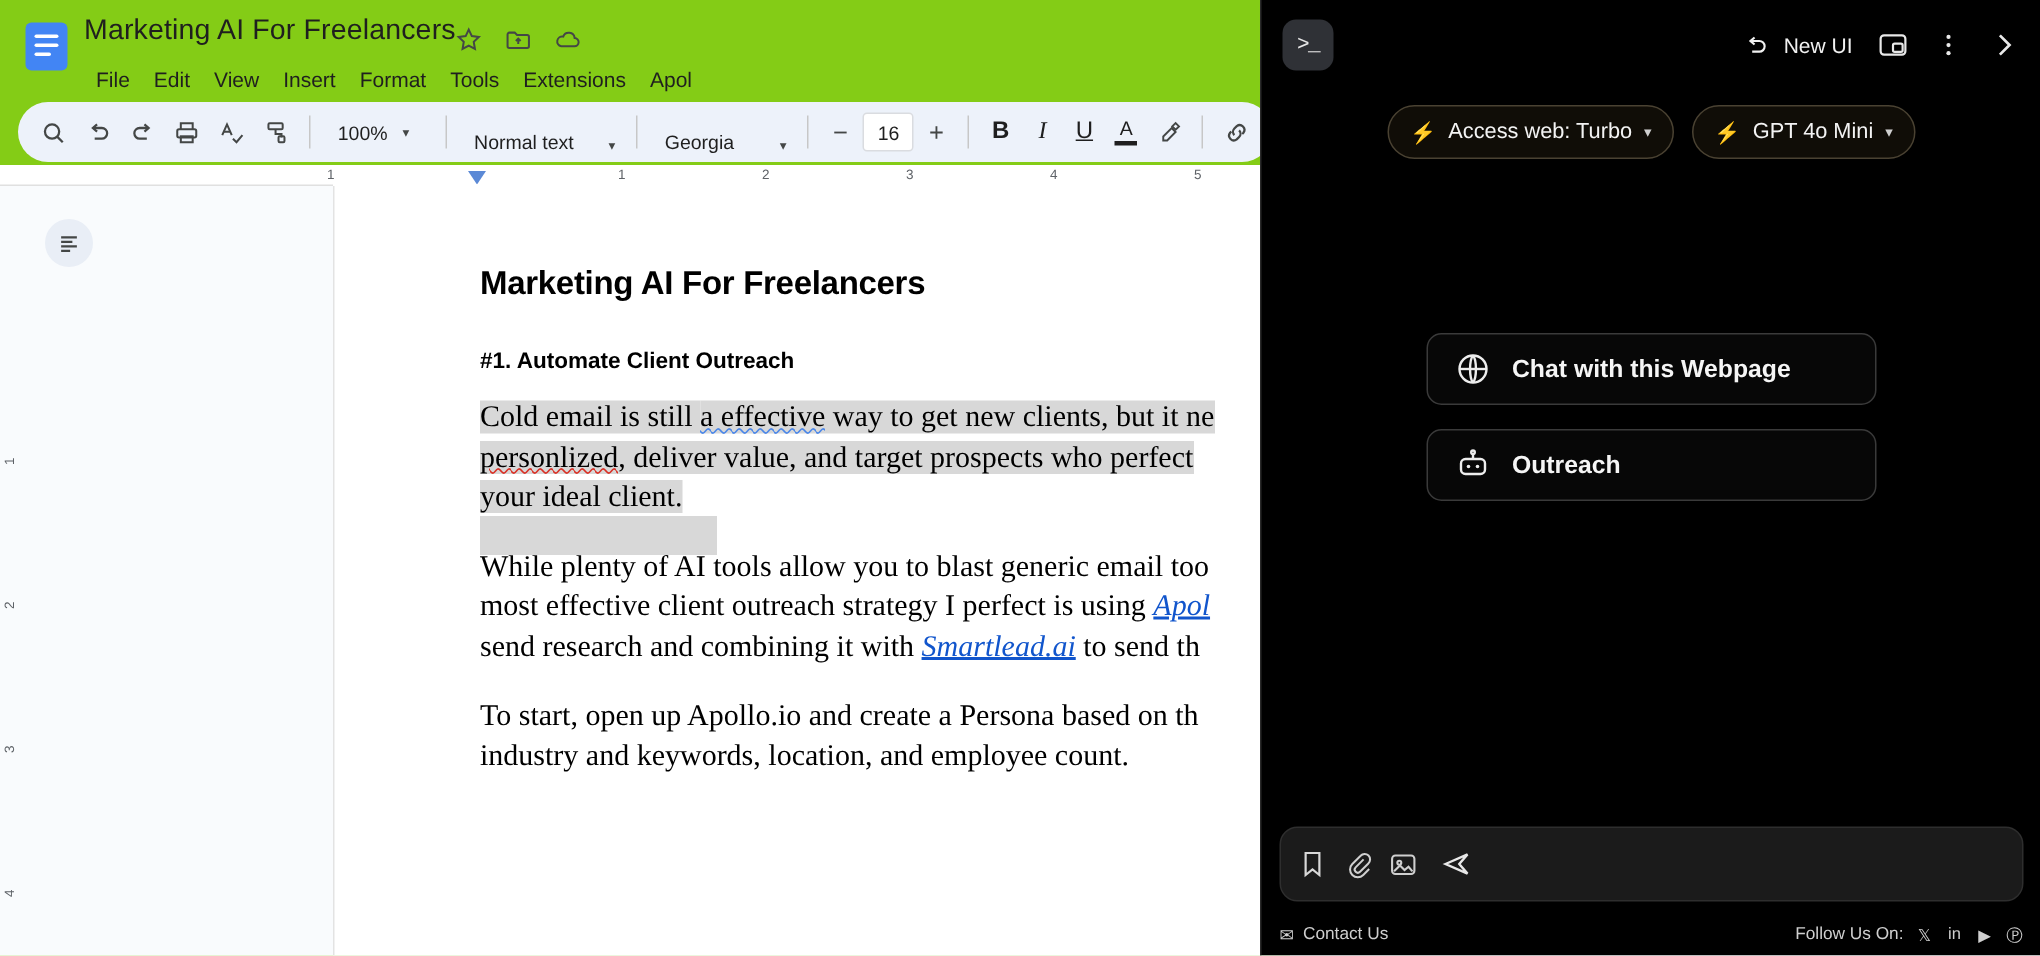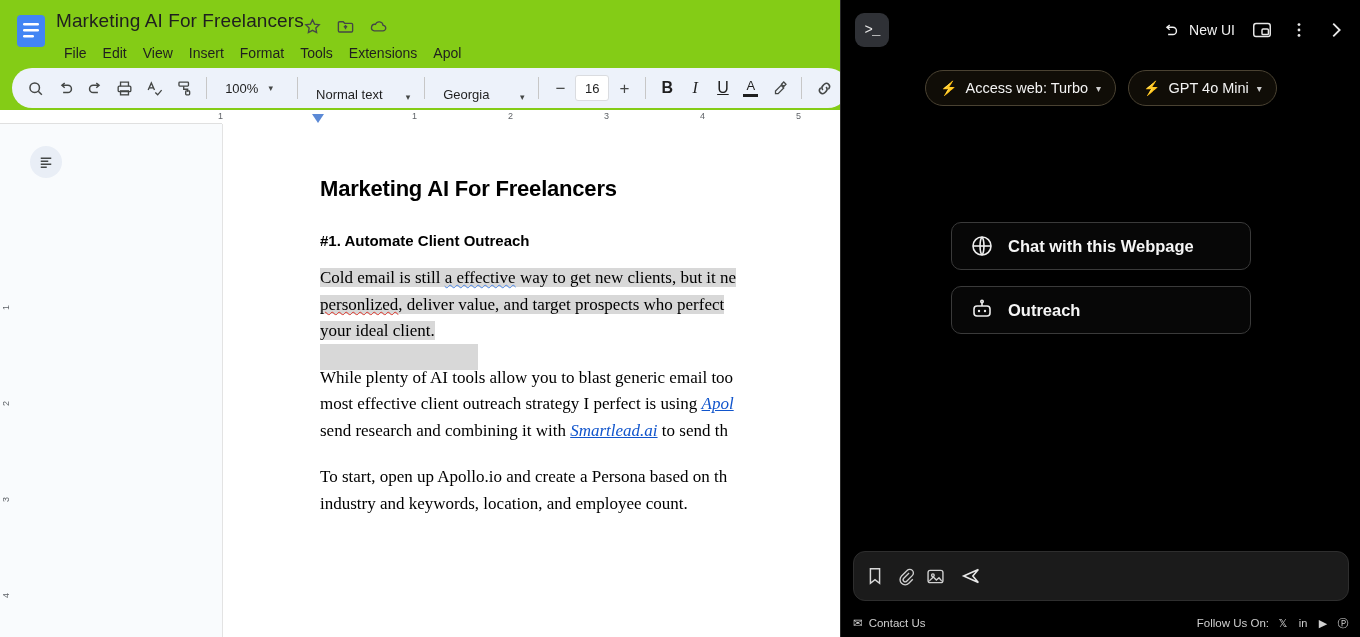--- a/index.html
+++ b/index.html
@@ -145,21 +145,21 @@
   .doc-h1 {
     font-size: 22px; font-weight: bold; margin: 0 0 30px 0;
     font-family: "Liberation Sans", sans-serif;
     letter-spacing: -.2px;
   }
   .doc-h2 {
     font-size: 15px; font-weight: bold; margin: 0 0 16px 0;
     font-family: "Liberation Sans", sans-serif;
   }
   .doc-p {
-    font-size: 17px; line-height: 26.5px; margin: 0 0 20px 0;
+    font-size: 20px; line-height: 26.5px; margin: 0 0 20px 0;
   }
   .sel { background: #d8d8d8; }
   .spell { text-decoration: underline; text-decoration-style: wavy; text-decoration-color: #4a86e8; text-decoration-thickness: 1px; }
   .spell-red { text-decoration: underline; text-decoration-style: wavy; text-decoration-color: #d93025; text-decoration-thickness: 1px; }
   .doclink { color: #1155cc; text-decoration: underline; font-style: italic; }
   .sel-block {
     position: absolute; left: 0; top: 0; width: 158px; height: 26px;
     background: #d8d8d8;
   }
 

